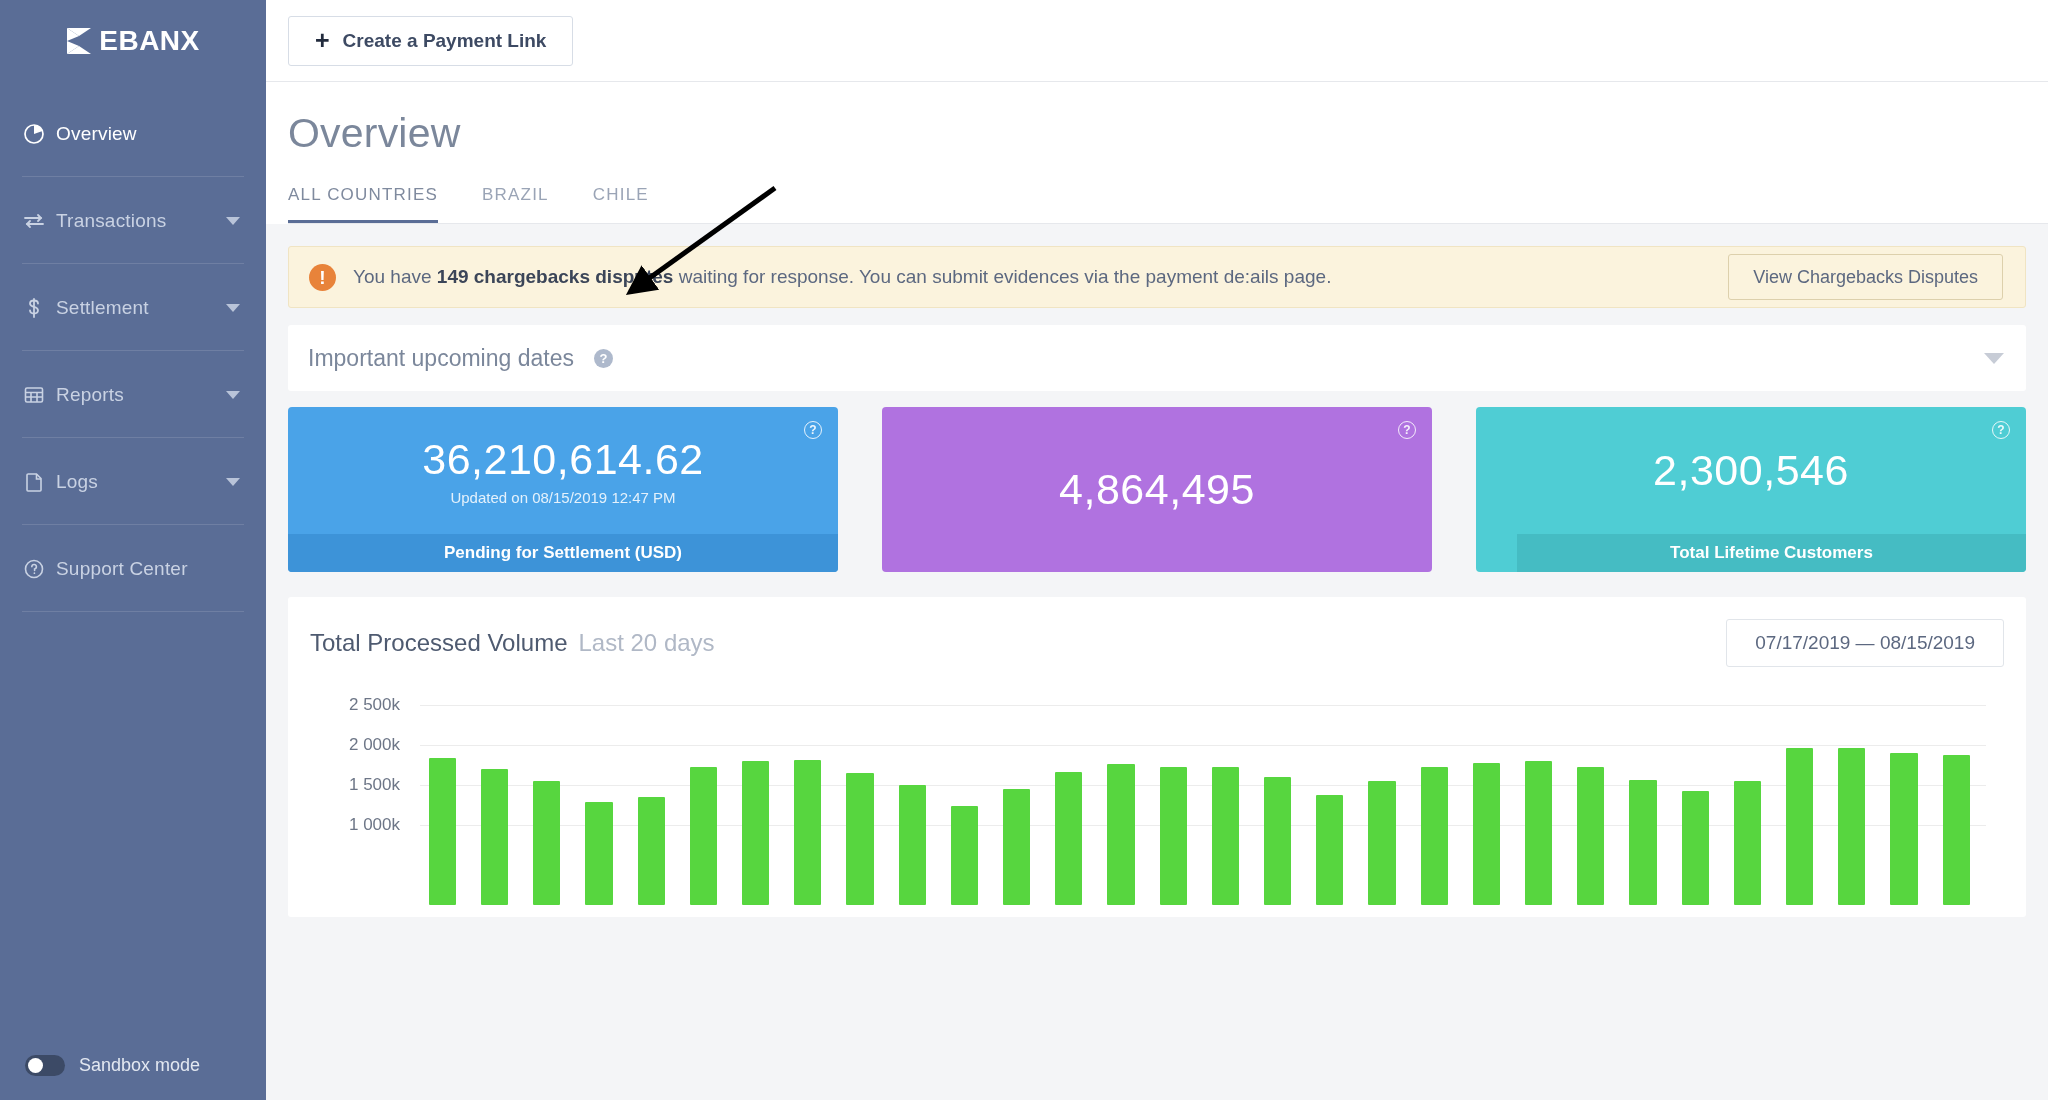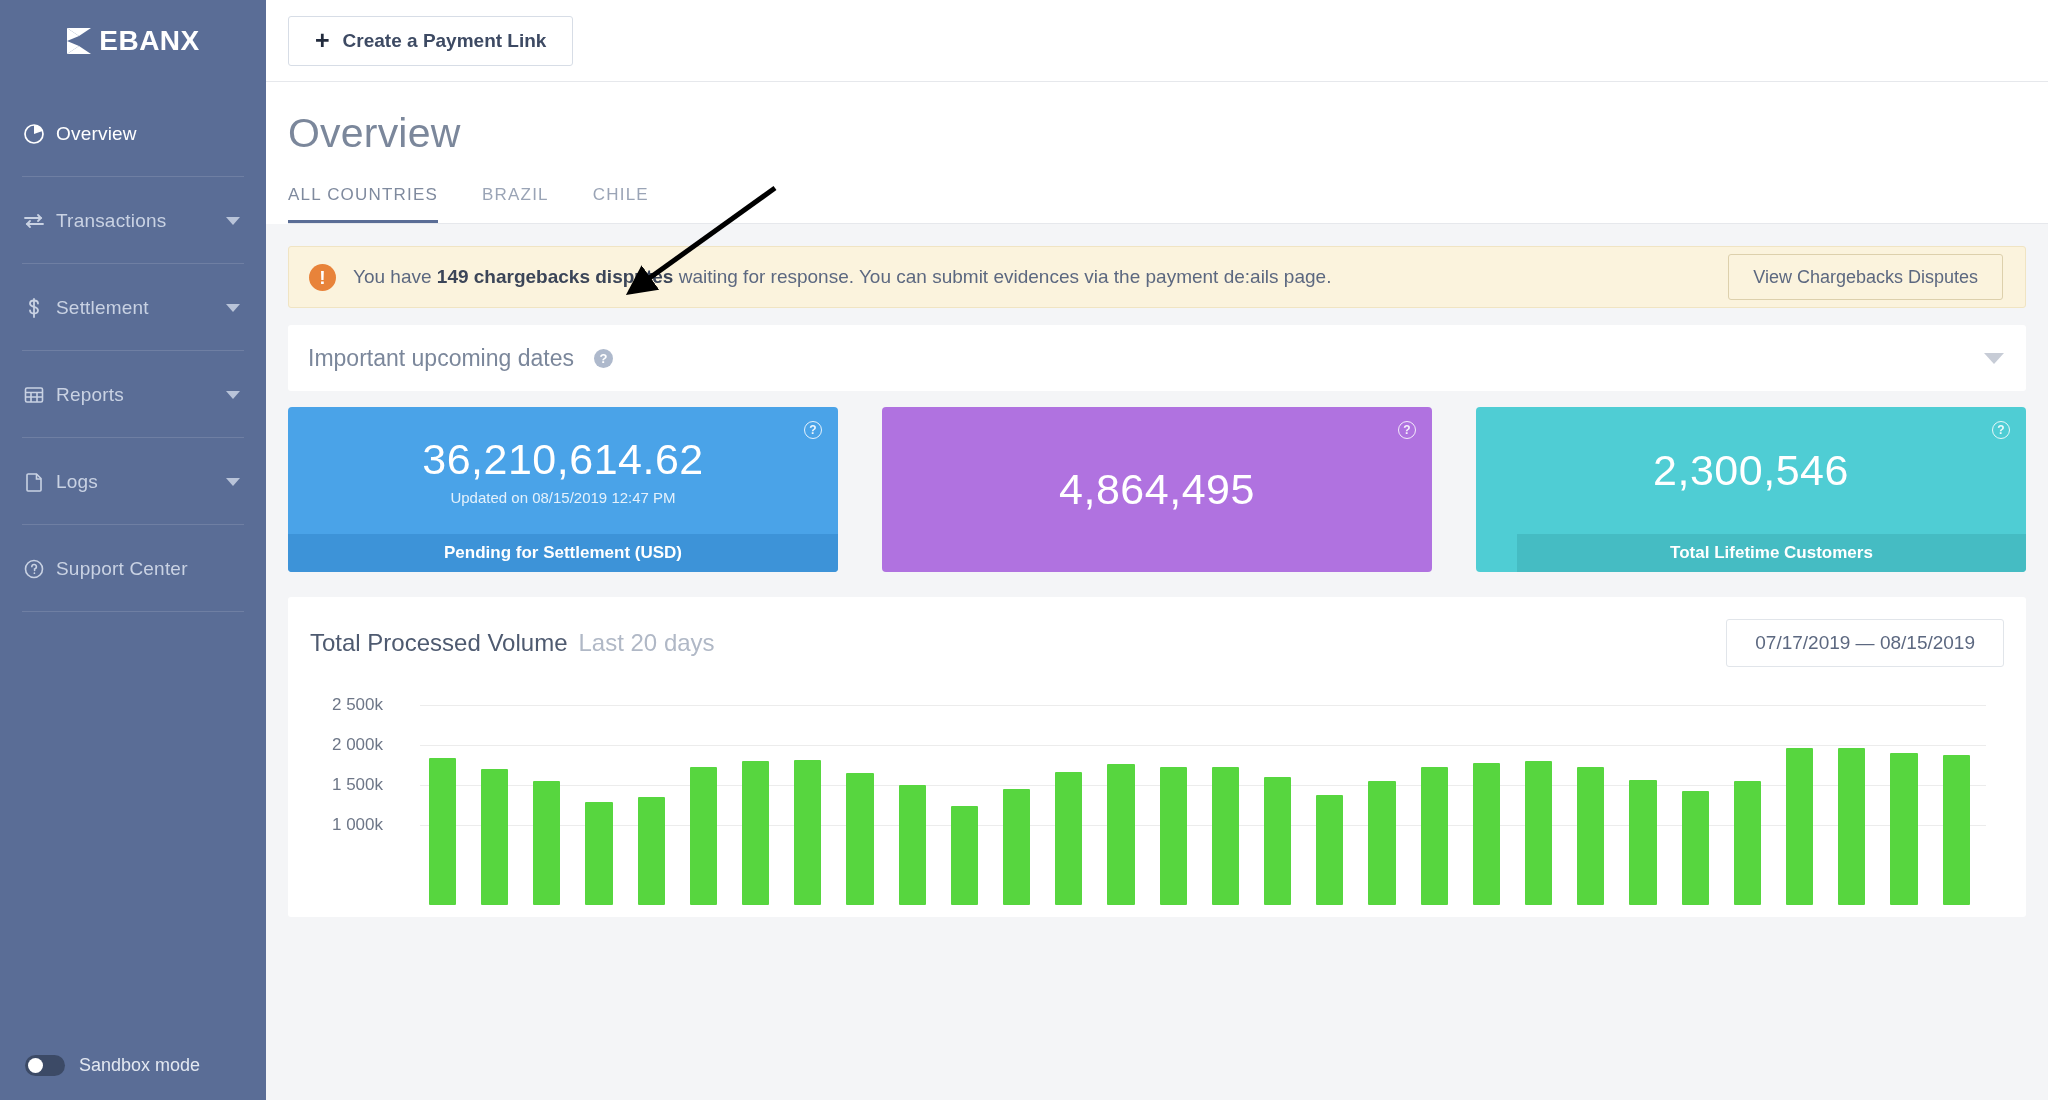--- a/index.html
+++ b/index.html
@@ -275,21 +275,21 @@
   }
   .plot {
     position: relative;
     margin-top: 18px;
     height: 220px;
   }
   .ylabels {
     position: absolute; left: 0; top: 0; width: 90px; height: 100%;
   }
   .ylabel {
-    position: absolute; right: 17px;
+    position: absolute; right: 0;
     transform: translateY(-50%);
     font-size: 17px; color: #6d7687;
     white-space: nowrap;
   }
   .grid {
     position: absolute; left: 110px; right: 18px; top: 0; height: 100%;
   }
   .gridline {
     position: absolute; left: 0; right: 0; height: 1px;
     background: #ececec;

